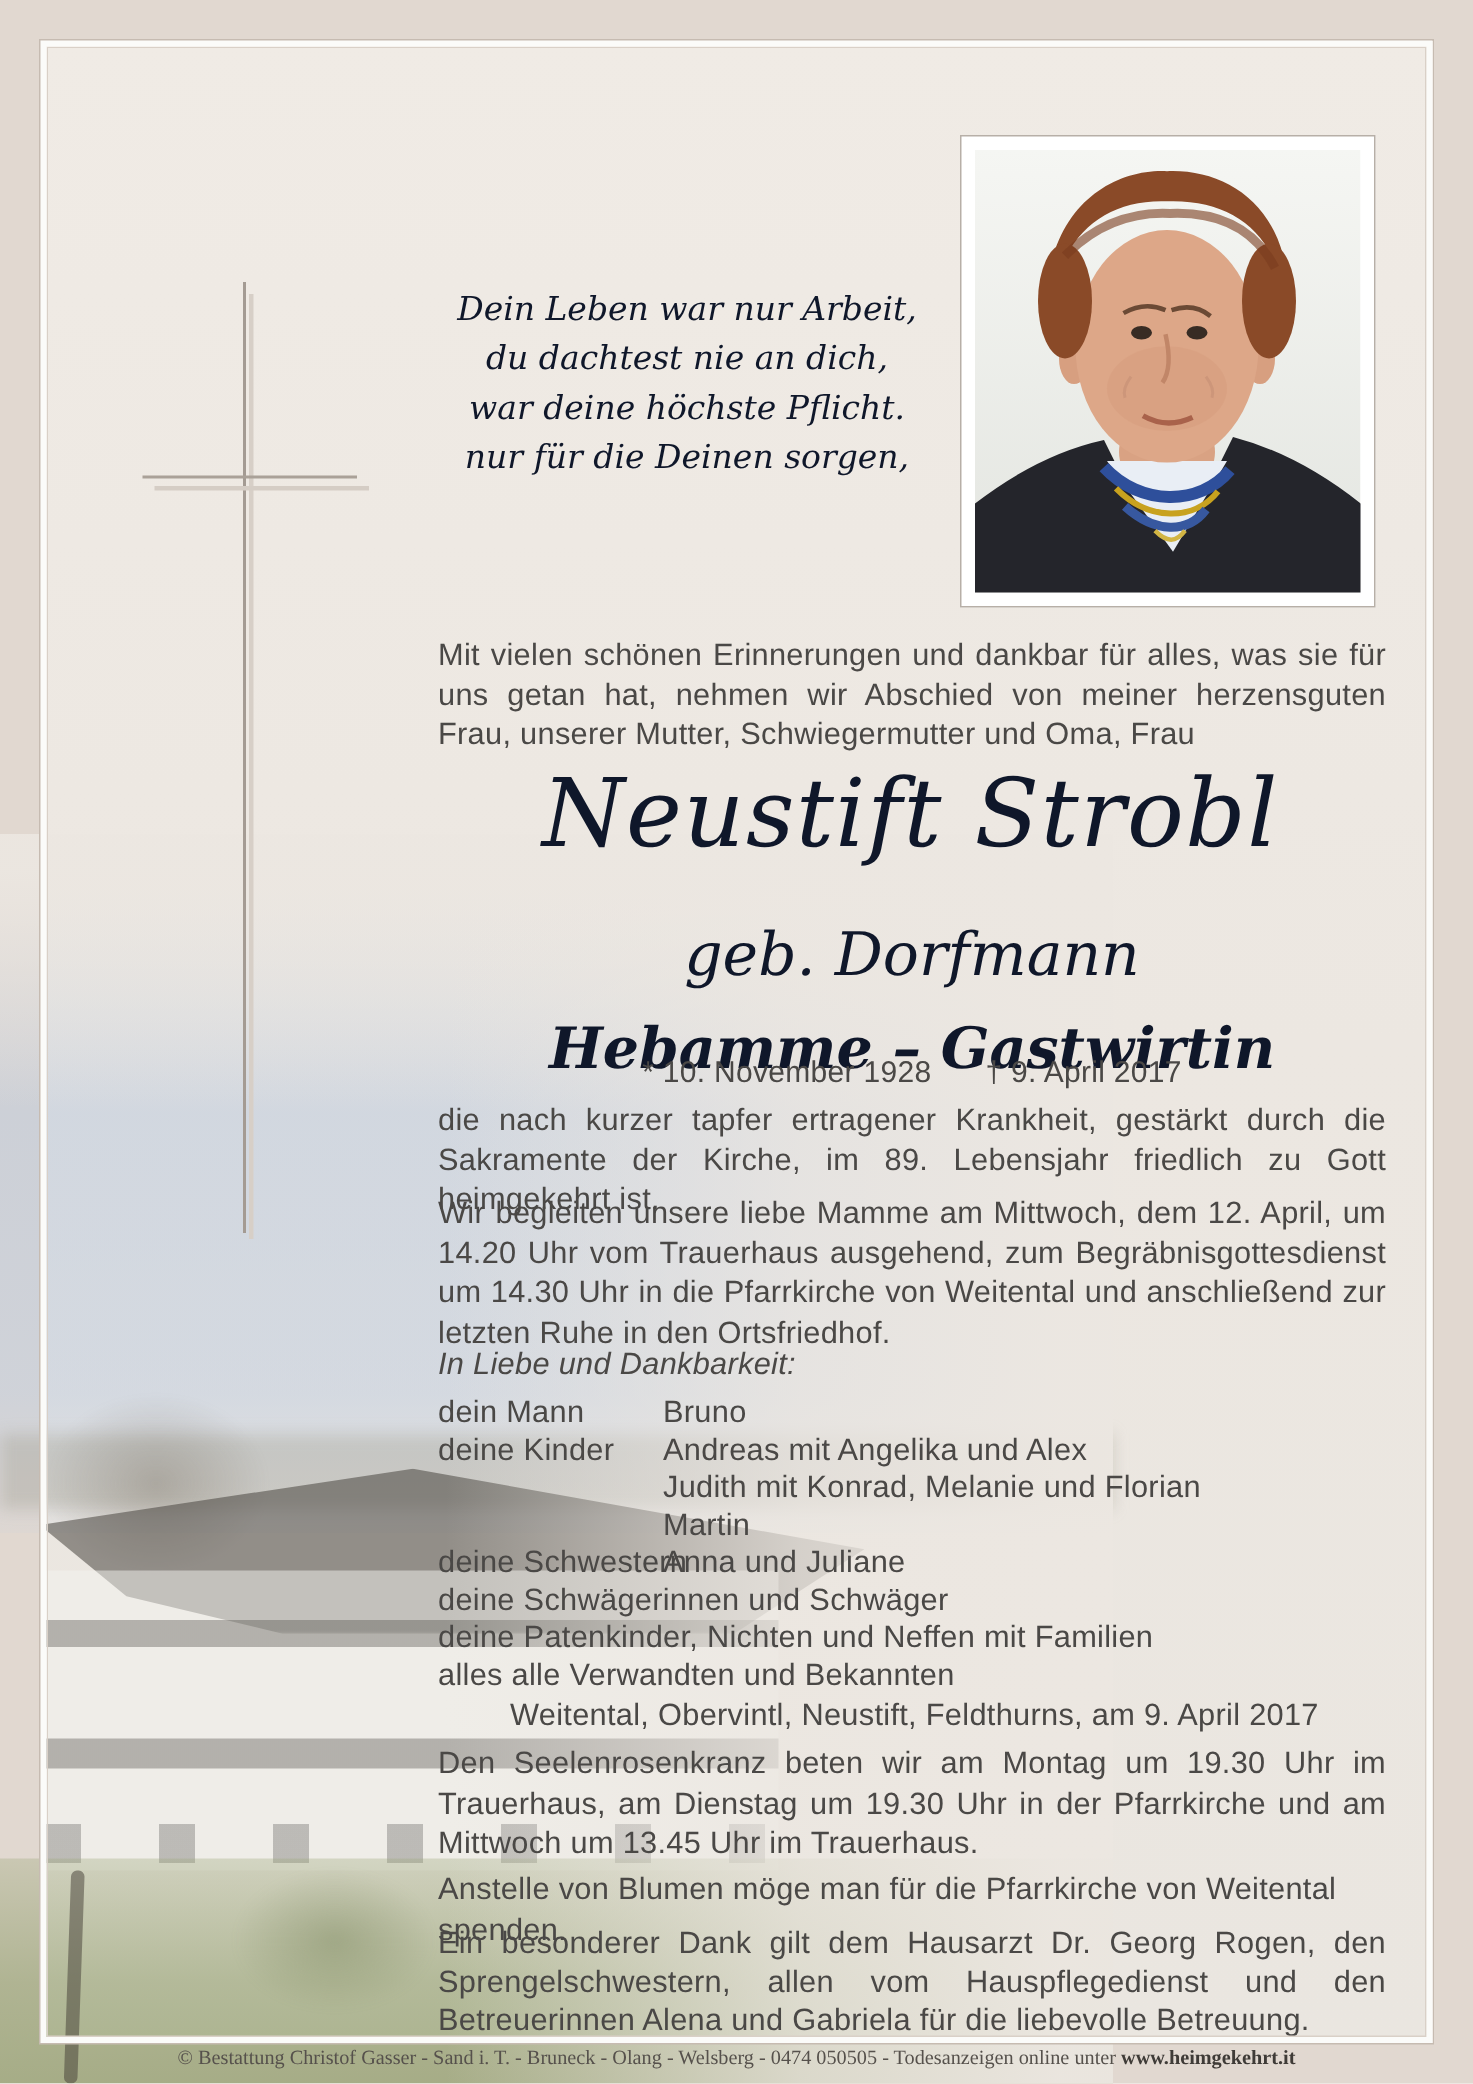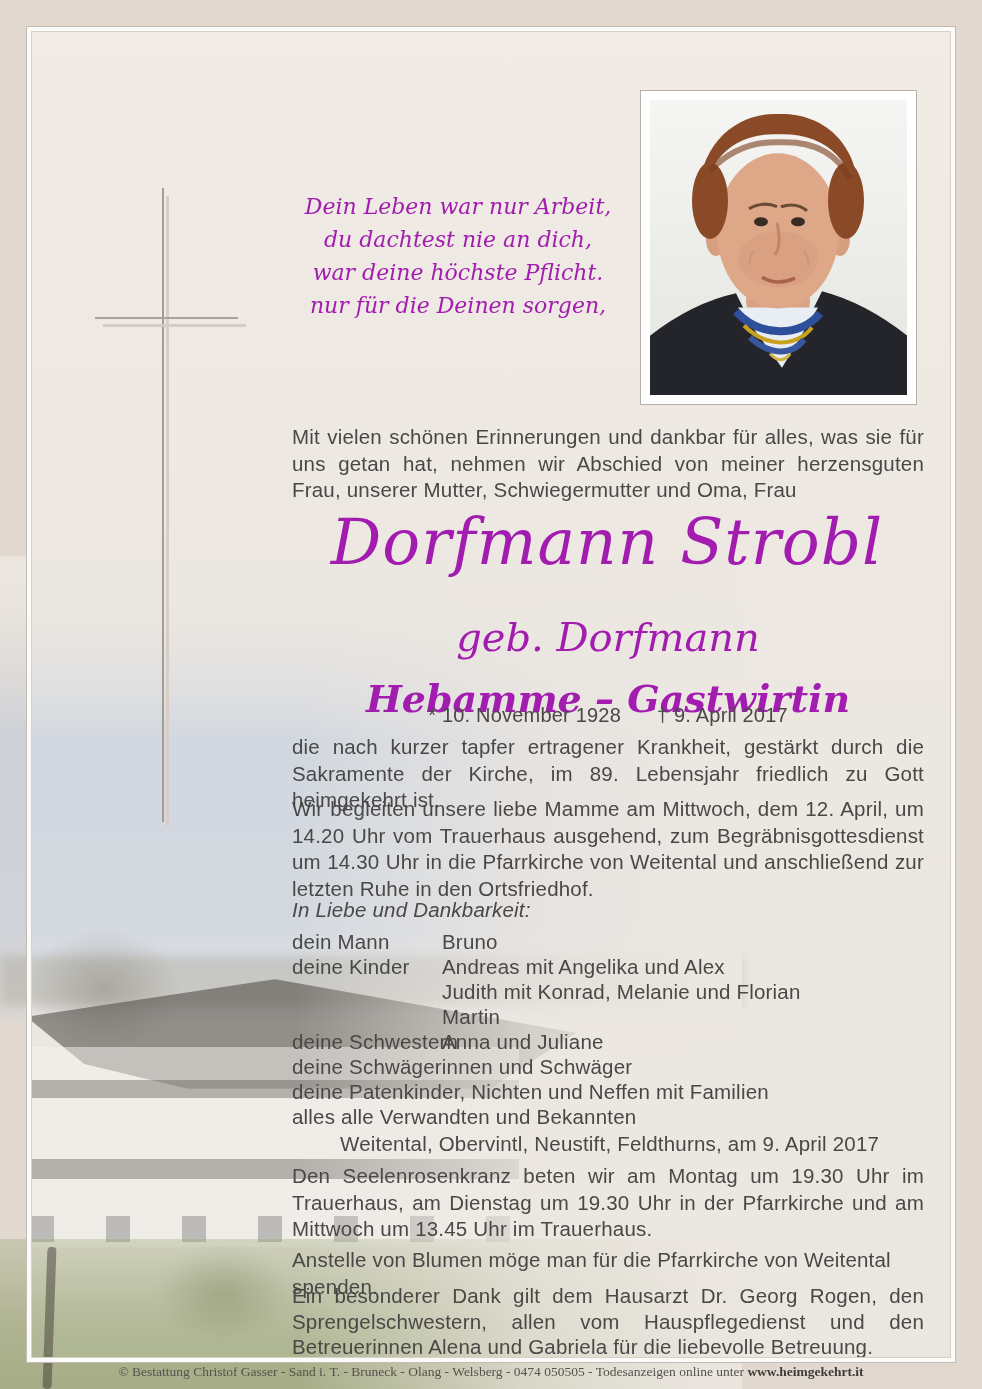--- a/index.html
+++ b/index.html
@@ -49,21 +49,21 @@
   .cv-line{left:162px;top:188px;width:2px;height:634px;background:#a49b93;}
   .ch-shadow{left:103px;top:324px;width:143px;height:3px;background:#d5cdc5;}
   .ch-line{left:95px;top:317px;width:143px;height:2px;background:#aaa198;}
   
   .photo-frame{
     position:absolute;left:640px;top:90px;width:277px;height:315px;
     background:#ffffff;border:1px solid #b7afa7;box-sizing:border-box;padding:9px;z-index:4;
   }
   .photo-frame svg{display:block;width:100%;height:100%;}
   
-  .script{font-family:"DejaVu Serif",serif;font-style:italic;color:#a21caf;}
+  .script{font-family:"DejaVu Serif",serif;font-style:italic;color:#0f172a;}
   .poem{position:absolute;left:296px;top:190px;width:324px;text-align:center;
     font-size:22px;line-height:33px;z-index:4;}
   .name{position:absolute;left:242px;top:506px;width:730px;text-align:center;
     font-size:63px;letter-spacing:1px;z-index:4;}
   .maiden{position:absolute;left:292px;top:598px;width:632px;text-align:center;
     font-size:40px;z-index:4;margin-top:16px;}
   .profession{position:absolute;left:292px;top:676px;width:632px;text-align:center;
     font-size:38px;font-weight:bold;z-index:4;}
   
   .body-text{position:absolute;width:632px;left:292px;font-size:20.5px;line-height:26.5px;
@@ -158,21 +158,21 @@
       <ellipse cx="111" cy="121" rx="7" ry="4.5" fill="#382c24"></ellipse>
       <ellipse cx="148" cy="121" rx="7" ry="4.5" fill="#382c24"></ellipse>
       <path d="M127,122 q5,22 -2,32" stroke="#c18668" stroke-width="3" fill="none"></path>
       <path d="M112,176 q16,9 33,1" stroke="#a9624b" stroke-width="3.5" fill="none"></path>
       <path d="M104,150 q-6,8 -4,14 M154,150 q6,8 4,14" stroke="#c79276" stroke-width="2" fill="none" opacity=".7"></path>
     </svg>
   </div>
 
   <div class="body-text intro just">Mit vielen schönen Erinnerungen und dankbar für alles, was sie für uns getan hat, nehmen wir Abschied von meiner herzensguten Frau, unserer Mutter, Schwiegermutter und Oma, Frau</div>
 
-  <div class="name script">Dorfmann Strobl</div>
+  <div class="name script">Neustift Strobl</div>
   <div class="maiden script">geb. Dorfmann</div>
   <div class="profession script">Hebamme – Gastwirtin</div>
 
   <div class="body-text dates">
     <span class="birth">* 10. November 1928</span><span class="death">† 9. April 2017</span>
   </div>
 
   <div class="body-text death-note just">die nach kurzer tapfer ertragener Krankheit, gestärkt durch die Sakramente der Kirche, im 89. Lebensjahr friedlich zu Gott heimgekehrt ist.</div>
   <div class="body-text funeral just">Wir begleiten unsere liebe Mamme am Mittwoch, dem 12. April, um 14.20 Uhr vom Trauerhaus ausgehend, zum Begräbnisgottesdienst um 14.30 Uhr in die Pfarrkirche von Weitental und anschließend zur letzten Ruhe in den Ortsfriedhof.</div>
 

